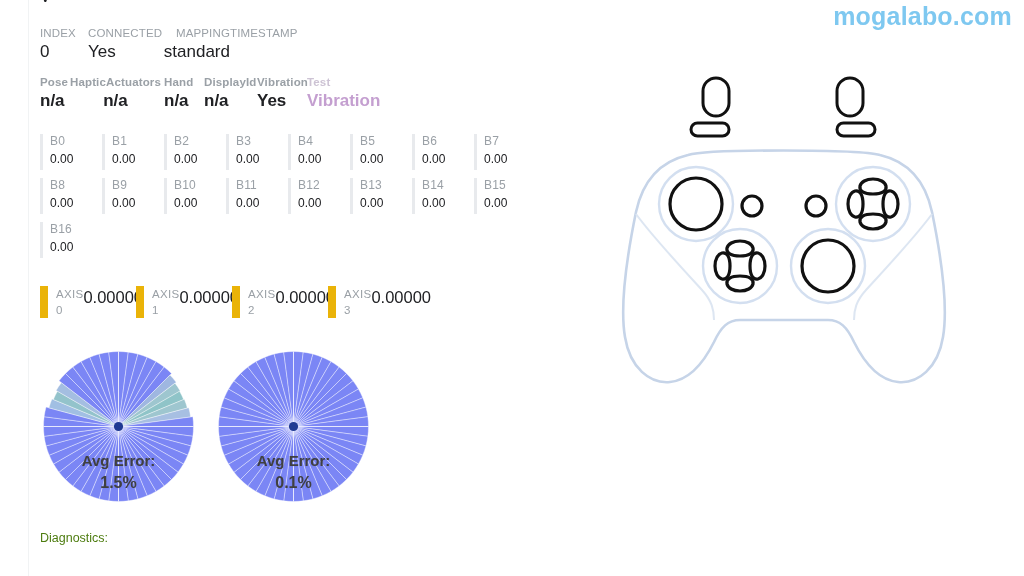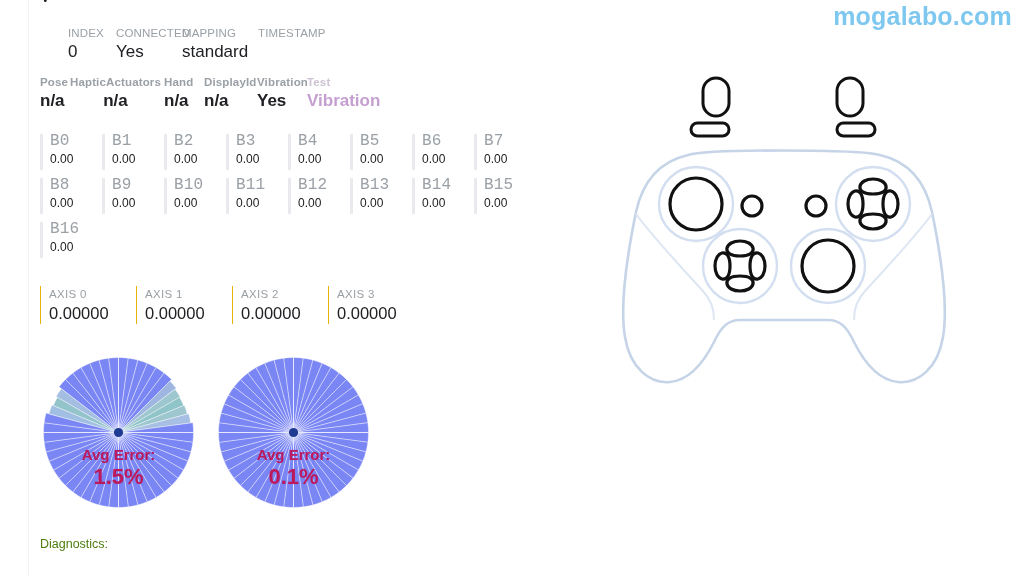--- a/index.html
+++ b/index.html
@@ -110,44 +110,42 @@
   .btn-cell {
     width: 62px;
     box-sizing: border-box;
     padding-left: 7px;
     border-left: 3px solid #e8eaed;
     margin-bottom: 8px;
     display: flex;
     flex-direction: column;
   }
   .btn-name {
-    font-size: 16px;
+    font-size: 12px;
     color: #9aa0a6;
     line-height: 15px;
     letter-spacing: 0.15px;
-    font-family: Liberation Mono, monospace;
   }
   .btn-val {
     font-size: 12px;
     color: #202124;
     line-height: 21px;
   }
 
   
   .axes-grid {
     margin-top: 20px;
     display: flex;
   }
   .axis-cell {
     width: 96px;
     box-sizing: border-box;
     padding-left: 8px;
-    border-left: 1px solid #eab308;
-    display: flex;
-    flex-direction: column;
+    border-left: 8px solid #eab308;
+    display: flex;
   }
   .axis-name {
     font-size: 11.5px;
     color: #9aa0a6;
     line-height: 16px;
     letter-spacing: 0.3px;
   }
   .axis-val {
     font-size: 16.5px;
     color: #202124;
@@ -163,35 +161,35 @@
   .pie-wrap {
     position: relative;
     width: 157px;
     height: 157px;
   }
   .pie-wrap svg { display: block; }
   .pie-caption {
     position: absolute;
     left: 0;
     right: 0;
-    top: 92px;
+    top: 104px;
     text-align: center;
-    color: #be185d;
+    color: #404040;
     font-weight: bold;
     pointer-events: none;
     text-shadow: 0 0 2px rgba(90,100,200,0.35);
   }
   .pie-caption .cap-label {
     display: block;
     font-size: 15px;
     line-height: 17px;
   }
   .pie-caption .cap-value {
     display: block;
-    font-size: 22px;
+    font-size: 16px;
     line-height: 27px;
   }
 
   
   .diagnostics {
     margin-top: 24px;
   }
   .diag-title {
     font-size: 12.5px;
     color: #4d7c0f;
@@ -213,29 +211,29 @@
 
 <div class="left-rail"></div>
 
 <div class="clipped-title">y</div>
 
 <div class="watermark">mogalabo.com</div>
 
 <div class="panel">
 
   <div class="meta-row row1" id="meta-primary">
-      <div class="meta-cell" style="width: 48px; margin-left: 28px;">
+      <div class="meta-cell" style="width: 48px;">
         <span class="meta-label">INDEX</span>
         <span class="meta-value">0</span>
       </div>
       <div class="meta-cell" style="width: 66px;">
         <span class="meta-label">CONNECTED</span>
         <span class="meta-value">Yes</span>
       </div>
-      <div class="meta-cell" style="width: 76px;">
+      <div class="meta-cell" style="width: 76px; text-align: right;">
         <span class="meta-label">MAPPING</span>
         <span class="meta-value">standard</span>
       </div>
       <div class="meta-cell" style="width: 120px; justify-content: flex-end;">
         <span class="meta-label">TIMESTAMP</span>
       </div>
     </div>
 
   <div class="meta-row row2" id="meta-secondary">
       <div class="meta-cell" style="width: 27px;">

